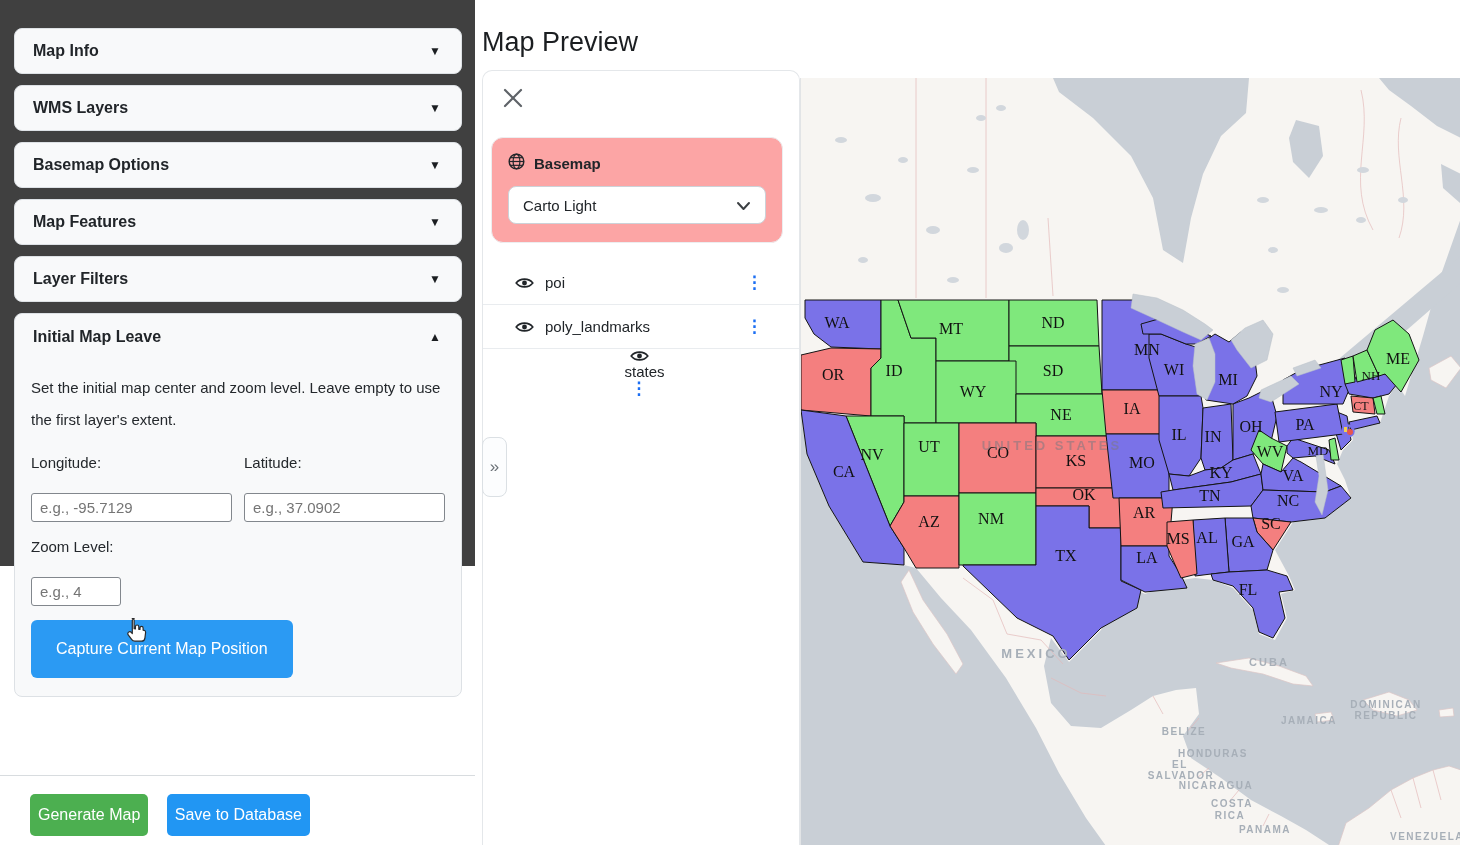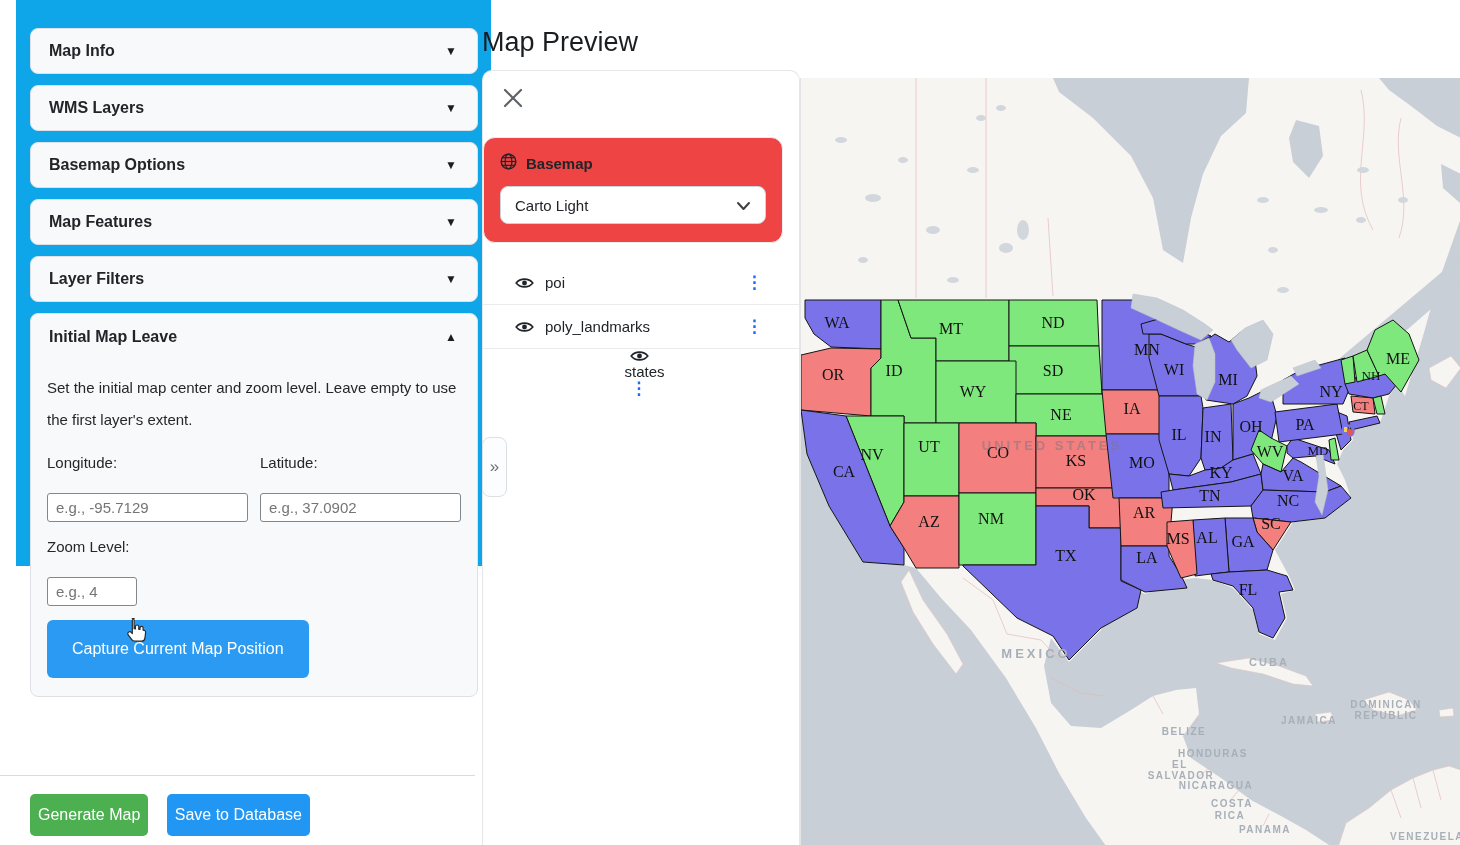--- a/index.html
+++ b/index.html
@@ -1,21 +1,21 @@
 <!DOCTYPE html>
 <html><head>
 <meta charset="utf-8">
 <style>
   * { margin:0; padding:0; box-sizing:border-box; }
   html,body { width:1460px; height:845px; overflow:hidden; background:#fff;
     font-family:"Liberation Sans", sans-serif; position:relative; }
 
   
-  .sidebar { position:absolute; left:16px; top:0; width:475px; height:566px;
-    background:#0ea5e9; padding:28px 13px 0 14px; }
+  .sidebar { position:absolute; left:0; top:0; width:475px; height:566px;
+    background:#404040; padding:28px 13px 0 14px; }
   .acc { background:#f8f9fa; border:1px solid #dde1e5; border-radius:8px; height:46px;
     display:flex; align-items:center; justify-content:space-between;
     padding:0 20px 0 18px; margin-bottom:11px; cursor:pointer; }
   .acc-lbl { font-weight:bold; font-size:16px; color:#212529; }
   .caret { font-size:12px; color:#1b1e21; }
   .extent-card { background:#f8f9fa; border:1px solid #dde1e5; border-radius:8px;
     margin-bottom:11px; padding-bottom:18px; }
   .extent-head { height:46px; display:flex; align-items:center; justify-content:space-between;
     padding:0 20px 0 18px; cursor:pointer; }
   .extent-body { padding:12px 16px 0 16px; }
@@ -39,21 +39,21 @@
   .btn-blue { background:#2196f3; margin-left:14px; }
 
   
   .page-title { position:absolute; left:482px; top:27px; font-size:27px; font-weight:400;
     color:#1b1e21; }
   .drawer { position:absolute; left:482px; top:70px; width:318px; height:775px;
     background:#fff; border:1px solid #e4e7ea; border-bottom:none;
     border-radius:10px 10px 0 0; z-index:3; }
   .close-btn { margin:14px 0 0 17px; width:26px; height:26px; background:none; border:none;
     cursor:pointer; display:flex; align-items:center; justify-content:center; }
-  .bm-card { margin:26px 16px 0 0; background:#ef4444; border:1px solid #eceef0;
+  .bm-card { margin:26px 16px 0 8px; background:#fca5a5; border:1px solid #eceef0;
     border-radius:12px; padding:15px 16px 18px 16px; }
   .bm-title { display:flex; align-items:center; gap:9px; font-size:15px; font-weight:bold;
     color:#212529; }
   .bm-select { margin-top:13px; height:38px; background:#fff; border:1px solid #ccd2d8;
     border-radius:8px; display:flex; align-items:center; justify-content:space-between;
     padding:0 14px; font-size:15px; color:#212529; cursor:pointer; }
   .layer-list { margin-top:18px; }
   .layer-row { height:44px; display:flex; align-items:center; padding:0 36px 0 32px;
     border-bottom:1px solid #e9ecef; }
   .layer-row:last-child { border-bottom:none;flex-direction:column; }

